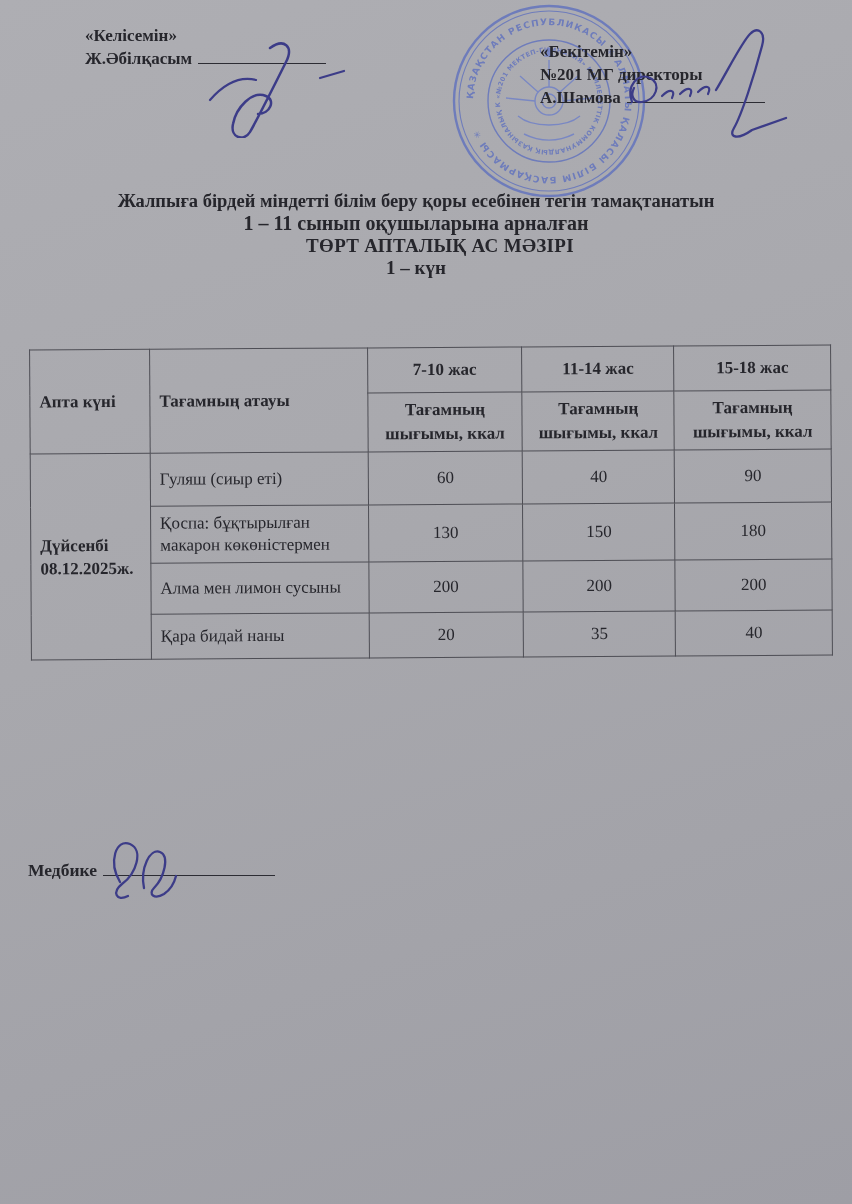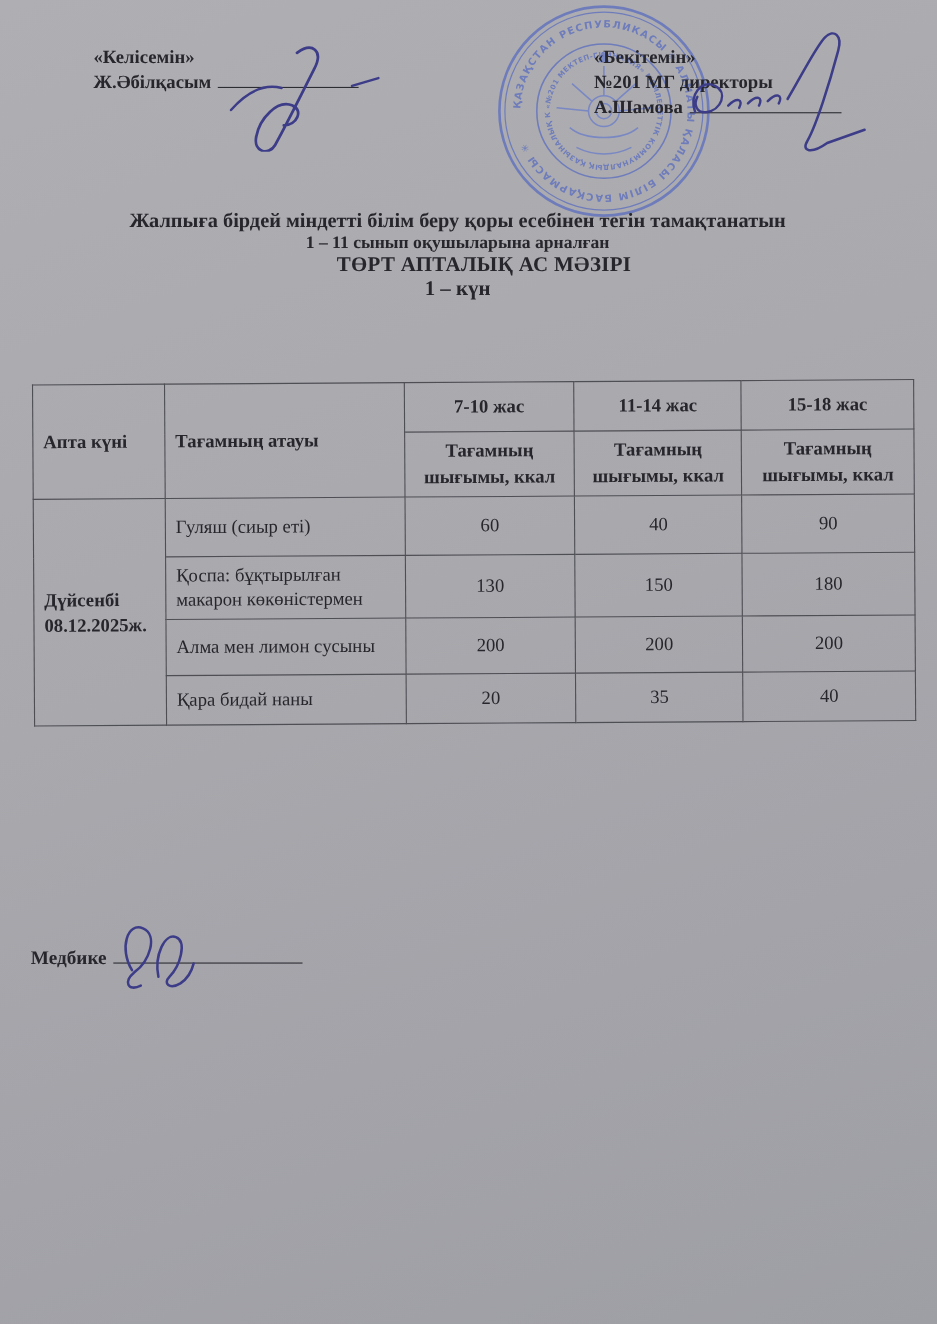--- a/index.html
+++ b/index.html
@@ -7,33 +7,33 @@
     width:852px;height:1204px;position:relative;overflow:hidden;
     font-family:"Liberation Serif", serif;color:#26262c;
     background:#a8a8ad;
   }
   .page{
     position:absolute;inset:0;
     background:linear-gradient(160deg,#aeaeb3 0%,#a8a8ad 45%,#9e9ea5 100%);
   }
   
   .approval{position:absolute;font-weight:bold;font-size:17px;line-height:23px;white-space:nowrap;}
-  .approval-left{left:85px;top:40px;}
+  .approval-left{left:85px;top:24px;}
   .approval-right{left:540px;top:40px;}
   .sig-line{display:inline-block;border-bottom:1.7px solid #2c2c33;height:12px;vertical-align:baseline;margin-left:6px;}
   .sig-line.w130{width:128px;}
   .sig-line.w135{width:138px;}
   .sig-line.w170{width:172px;}
   
   .stamp{position:absolute;left:448px;top:0px;width:202px;height:202px;opacity:.88;pointer-events:none;}
   
   .title-block{position:absolute;left:0;top:191px;width:832px;text-align:center;font-weight:bold;}
   .title-block div{margin:0;}
   .t1{font-size:18.5px;margin-bottom:7px;}
-  .t2{font-size:16px;margin-bottom:7px;}
+  .t2{font-size:20px;margin-bottom:7px;}
   .t3{font-size:19px;margin-bottom:9px;letter-spacing:.3px;padding-left:48px;}
   .t4{font-size:19px;margin-bottom:9px;}
   .t5{font-size:19px;}
   
   .menu-table{
     position:absolute;left:30px;top:347px;width:802px;
     border-collapse:collapse;font-size:17px;
     transform:rotate(-0.35deg);
   }
   .menu-table td{border:1.7px solid #4e4e55;padding:2px 9px;vertical-align:middle;}

